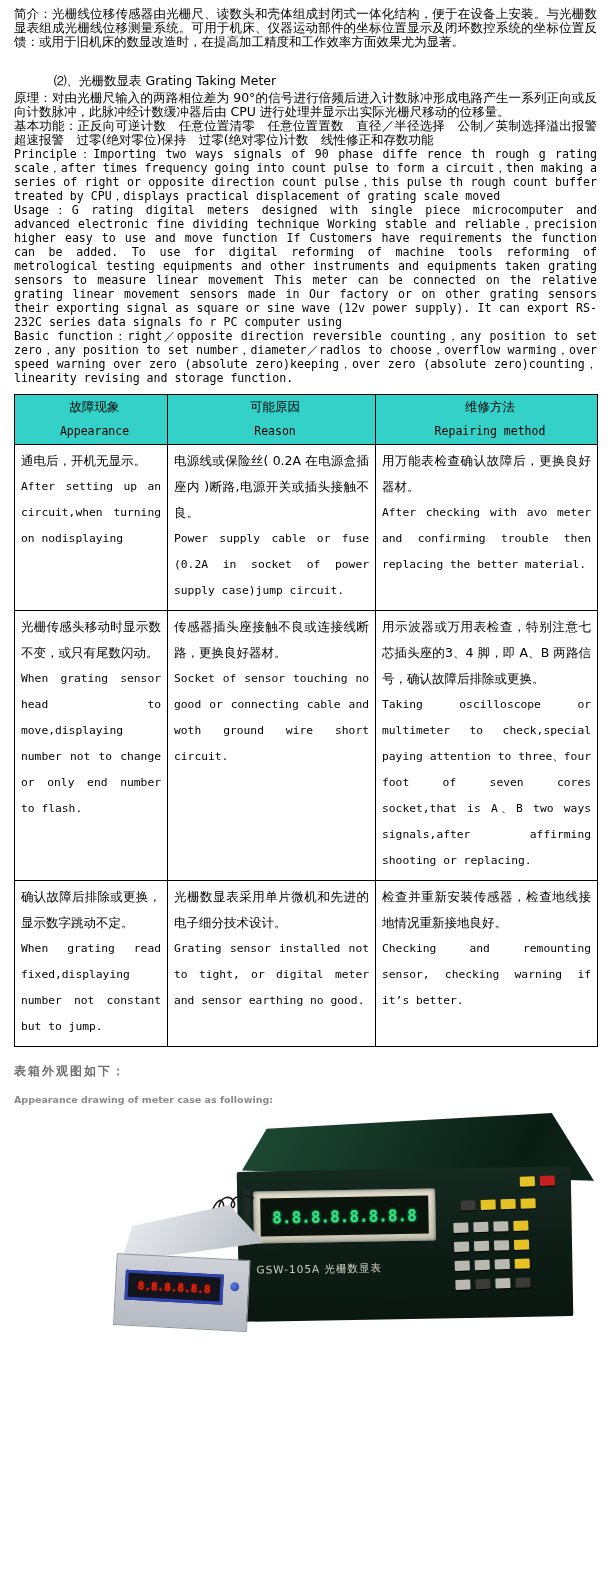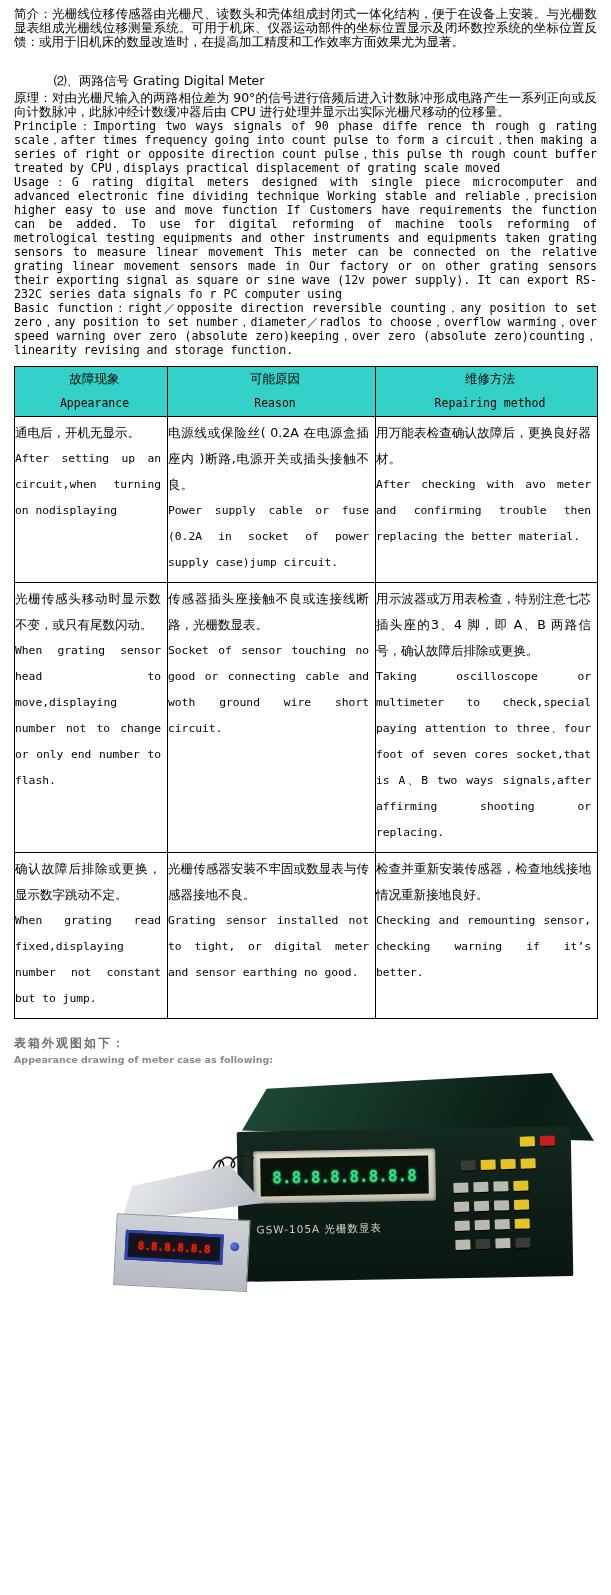--- a/index.html
+++ b/index.html
@@ -11,27 +11,27 @@
   .para{font-size:12.5px;line-height:14px;text-align:justify;}
   .para.en{font-family:"DejaVu Sans Mono","Liberation Mono",monospace;font-size:11.6px;}
   .section-heading{font-size:12.5px;line-height:21px;margin-top:21px;padding-left:40px;}
 
   
   table{border-collapse:collapse;}
   .fault-table{width:583px;margin-top:9px;table-layout:fixed;}
   .fault-table th,.fault-table td{border:1px solid #000;vertical-align:top;}
   .fault-table th{background:#34d1c8;font-weight:normal;font-size:12.5px;padding:4px 2px 6px 9px;}
   .fault-table th .hdr-en{font-family:"DejaVu Sans Mono","Liberation Mono",monospace;font-size:11.5px;margin-top:8px;}
-  .fault-table td{padding:3px 6px 6px 0;}
+  .fault-table td{padding:3px 6px 6px 6px;}
   .cell-zh{font-size:12.5px;line-height:26px;text-align:justify;}
   .cell-en{font-family:"DejaVu Sans Mono","Liberation Mono",monospace;font-size:11.3px;line-height:26px;text-align:justify;}
 
   
   .caption-zh{margin-top:16px;font-size:12px;font-weight:bold;color:#707070;letter-spacing:2px;}
-  .caption-en{font-size:9.5px;color:#8a8a8a;font-weight:bold;margin-top:2px;}
+  .caption-en{font-size:9.5px;color:#8a8a8a;font-weight:bold;margin-top:14px;}
 
   
   .devices{position:relative;height:238px;margin-top:4px;}
   .devices *{position:absolute;}
 
   .lm{left:222px;top:0;width:360px;height:215px;}
   .lm-top{left:6px;top:4px;width:352px;height:72px;background:linear-gradient(115deg,#1c4733 8%,#133122 45%,#0a1d14 78%,#0e241a);clip-path:polygon(7% 22%,88% 0%,100% 94%,0% 80%);}
   .lm-front{left:2px;top:60px;width:334px;height:150px;background:linear-gradient(180deg,#152921 0%,#0d1d16 55%,#0a1711 100%);transform:rotate(-1deg);border-radius:2px;}
   .lm-sidecol{left:6px;top:18px;width:7px;height:52px;background:#1b2a22;}
   .lm-bezel{left:16px;top:20px;width:182px;height:52px;background:linear-gradient(#e0ddcb,#c9c6b4);border-radius:2px;box-shadow:inset 0 0 4px #555;}
@@ -54,22 +54,23 @@
   .sm-button{right:9px;top:22px;width:9px;height:9px;border-radius:50%;background:radial-gradient(circle at 35% 35%,#5d7ae0,#1f3aa8);}
   .sm-label{left:8px;bottom:5px;font-size:6px;color:#2a3040;white-space:nowrap;}
 </style>
 </head>
 <body>
 
 <div class="page">
 
   <div class="para">简介：光栅线位移传感器由光栅尺、读数头和壳体组成封闭式一体化结构，便于在设备上安装。与光栅数显表组成光栅线位移测量系统。可用于机床、仪器运动部件的坐标位置显示及闭环数控系统的坐标位置反馈：或用于旧机床的数显改造时，在提高加工精度和工作效率方面效果尤为显著。</div>
 
-  <div class="section-heading">⑵、两路信号 Grating Digital Meter</div>
+  <div class="section-heading">⑵、光栅数显表 Grating Taking Meter</div>
   <div class="para">原理：对由光栅尺输入的两路相位差为 90°的信号进行倍频后进入计数脉冲形成电路产生一系列正向或反向计数脉冲，此脉冲经计数缓冲器后由 CPU 进行处理并显示出实际光栅尺移动的位移量。</div>
+  <div class="para">基本功能：正反向可逆计数　任意位置清零　任意位置置数　直径／半径选择　公制／英制选择溢出报警　超速报警　过零(绝对零位)保持　过零(绝对零位)计数　线性修正和存数功能</div>
   <div class="para en">Principle：Importing two ways signals of 90 phase diffe rence th rough g rating scale，after times frequency going into count pulse to form a circuit，then making a series of right or opposite direction count pulse，this pulse th rough count buffer treated by CPU，displays practical displacement of grating scale moved</div>
   <div class="para en">Usage：G rating digital meters designed with single piece microcomputer and advanced electronic fine dividing technique Working stable and reliable，precision higher easy to use and move function If Customers have requirements the function can be added. To use for digital reforming of machine tools reforming of metrological testing equipments and other instruments and equipments taken grating sensors to measure linear movement This meter can be connected on the relative grating linear movement sensors made in Our factory or on other grating sensors their exporting signal as square or sine wave (12v power supply). It can export RS-232C series data signals fo r PC computer using</div>
   <div class="para en">Basic function：right／opposite direction reversible counting，any position to set zero，any position to set number，diameter／radlos to choose，overflow warming，over speed warning over zero (absolute zero)keeping，over zero (absolute zero)counting，linearity revising and storage function.</div>
 
   <table class="fault-table">
     <colgroup>
         <col style="width:153px">
         <col style="width:208px">
         <col style="width:222px">
       </colgroup>
@@ -103,35 +104,35 @@
           <div class="cell-zh">用万能表检查确认故障后，更换良好器材。</div>
           <div class="cell-en">After checking with avo meter and confirming trouble then replacing the better material.</div>
         </td>
       </tr>
       <tr>
         <td>
           <div class="cell-zh">光栅传感头移动时显示数不变，或只有尾数闪动。</div>
           <div class="cell-en">When grating sensor head to move,displaying number not to change or only end number to flash.</div>
         </td>
         <td>
-          <div class="cell-zh">传感器插头座接触不良或连接线断路，光栅数显表。</div>
+          <div class="cell-zh">传感器插头座接触不良或连接线断路，更换良好器材。</div>
           <div class="cell-en">Socket of sensor touching no good or connecting cable and woth ground wire short circuit.</div>
         </td>
         <td>
           <div class="cell-zh">用示波器或万用表检查，特别注意七芯插头座的3、4 脚，即 A、B 两路信号，确认故障后排除或更换。</div>
           <div class="cell-en">Taking oscilloscope or multimeter to check,special paying attention to three、four foot of seven cores socket,that is A、B two ways signals,after affirming shooting or replacing.</div>
         </td>
       </tr>
       <tr>
         <td>
           <div class="cell-zh">确认故障后排除或更换，显示数字跳动不定。</div>
           <div class="cell-en">When grating read fixed,displaying number not constant but to jump.</div>
         </td>
         <td>
-          <div class="cell-zh">光栅传感器安装不牢固或数显表与传感器接地不良。</div>
+          <div class="cell-zh">光栅数显表采用单片微机和先进的电子细分技术设计。</div>
           <div class="cell-en">Grating sensor installed not to tight, or digital meter and sensor earthing no good.</div>
         </td>
         <td>
           <div class="cell-zh">检查并重新安装传感器，检查地线接地情况重新接地良好。</div>
           <div class="cell-en">Checking and remounting sensor, checking warning if it’s better.</div>
         </td>
       </tr>
     </tbody>
   </table>
 

